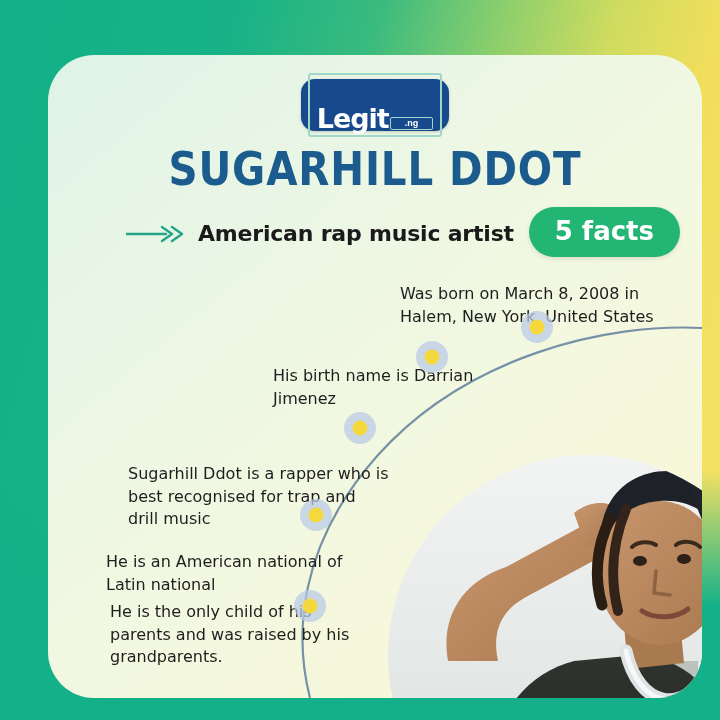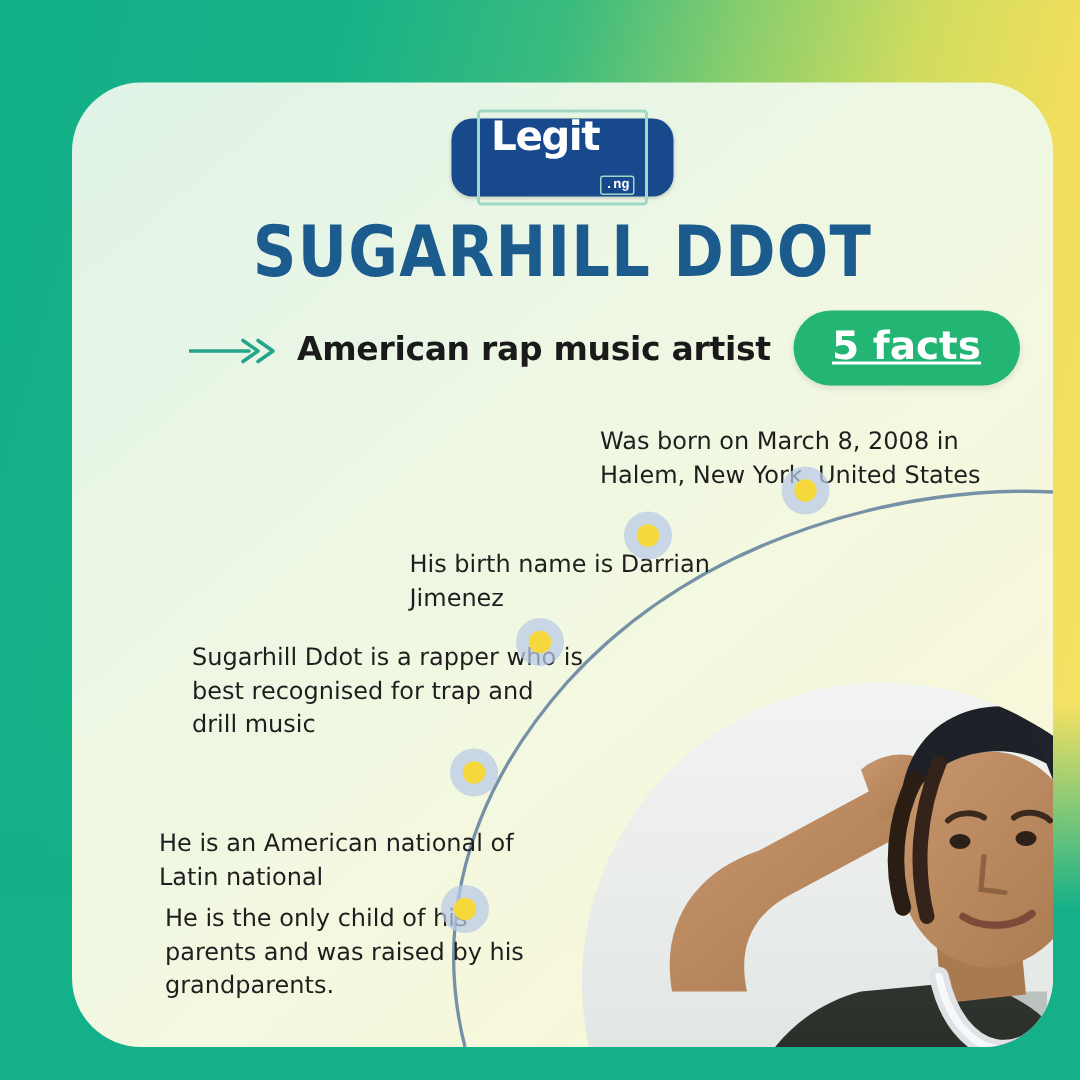--- a/index.html
+++ b/index.html
@@ -51,43 +51,43 @@
     top:24px;
     width:148px; height:52px;
     background:#17498c;
     border-radius:14px;
     display:flex; align-items:center; justify-content:center;
     z-index:30;
     box-shadow:0 1px 3px rgba(0,0,0,.18);
   }
   #logo-inner {
     position:relative;
-    display:flex; align-items:flex-start;
+    display:flex; align-items:flex-end;
     border:2px solid #9fd8c6;
     padding:3px 7px 3px 7px;
     border-radius:3px;
   }
   #logo-word {
     color:#ffffff;
     font-family:"DejaVu Sans", sans-serif;
     font-weight:bold;
     font-size:27px;
     letter-spacing:-1px;
     line-height:1;
   }
   #logo-tld {
     color:#ffffff;
-    font-family:Liberation Mono, monospace;
+    font-family:Liberation Sans, sans-serif;
     font-weight:bold;
     font-size:9px;
     line-height:1;
     margin-left:1px;
     margin-bottom:2px;
     border:1.5px solid #9fd8c6;
-    padding:1px 2px;
+    padding:1px 14px;
     border-radius:2px;
     margin-top:39px;
   }
 
   
   #title {
     position:absolute; left:0; right:0; top:86px;
     text-align:center;
     font-family:"DejaVu Sans", sans-serif;
     font-weight:bold;
@@ -118,21 +118,20 @@
     position:absolute; right:22px; top:152px;
     background:#22b573;
     color:#ffffff;
     font-family:"DejaVu Sans", sans-serif;
     font-weight:bold;
     font-size:26px;
     padding:9px 26px 11px;
     border-radius:26px;
     z-index:25;
     box-shadow:0 2px 5px rgba(0,0,0,.10);
-    text-decoration:underline;
   }
 
   
   #arc-layer { position:absolute; inset:0; z-index:10; }
 
   
   #photo-wrap {
     position:absolute;
     left:340px; top:400px;
     width:400px; height:400px;
@@ -147,21 +146,21 @@
     position:absolute;
     z-index:20;
     font-family:"DejaVu Sans", sans-serif;
     font-size:16px;
     line-height:1.42;
     color:#1e1e1e;
     text-align:left;
   }
   #fact-0 { left:352px; top:228px; width:260px; }
   #fact-1 { left:225px; top:310px; width:232px; }
-  #fact-2 { left:80px;  top:372px; width:262px; }
+  #fact-2 { left:80px;  top:408px; width:262px; }
   #fact-3 { left:58px;  top:496px; width:242px; }
   #fact-4 { left:62px;  top:546px; width:240px; }
 </style>
 </head>
 <body>
 
 <div id="backdrop"></div>
 <div id="backdrop-bottom"></div>
 
 <div id="card">

